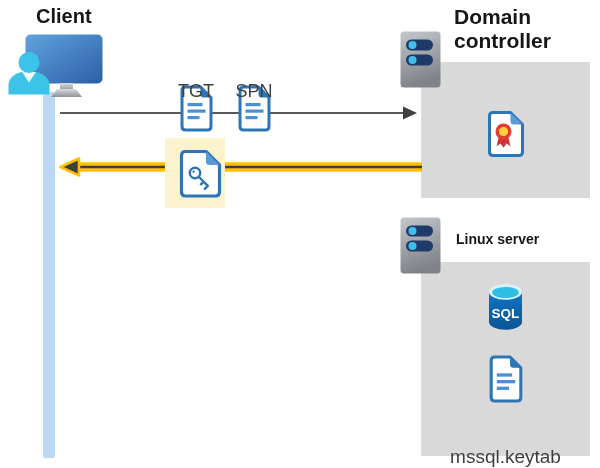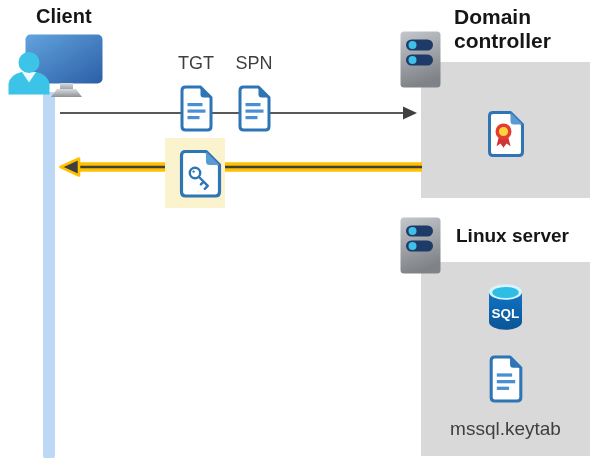--- a/index.html
+++ b/index.html
@@ -3,28 +3,28 @@
 <meta charset="utf-8">
 <style>
   html,body{margin:0;padding:0;background:#ffffff;}
   #canvas{
     position:relative;width:600px;height:468px;background:#ffffff;
     font-family:"Liberation Sans",sans-serif;overflow:hidden;
   }
   .abs{position:absolute;}
   .box{background:#d9d9d9;}
   .title{font-weight:bold;color:#161616;}
-  .sub{color:#3f3f3f;}
+  .sub{color:#3f3f3f;margin-top:28px;}
   #client-title{left:27px;top:5px;font-size:20px;margin-left:9px;}
   #lifeline{left:43px;top:92px;width:12px;height:366px;background:#bdd8f4;border-radius:2px;}
   #client-icon{left:8px;top:31px;}
   #dc-box{left:421px;top:62px;width:169px;height:136px;}
   #linux-box{left:421px;top:262px;width:169px;height:194px;}
   #dc-title{left:454px;top:5px;width:146px;font-size:21px;line-height:24px;}
-  #linux-title{left:456px;top:225px;width:144px;font-size:19px;}
+  #linux-title{left:456px;top:231px;width:144px;font-size:14px;}
   #dc-server-icon{left:400px;top:31px;}
   #linux-server-icon{left:400px;top:217px;}
   #request-arrow{left:60px;top:105px;}
   #reply-arrow{left:58px;top:156px;}
   #tgt-label{left:168px;top:53px;width:56px;text-align:center;font-size:18px;}
   #spn-label{left:226px;top:53px;width:56px;text-align:center;font-size:18px;}
   #tgt-doc{left:180px;top:85px;}
   #spn-doc{left:238px;top:85px;}
   #highlight-box{left:165px;top:138px;width:60px;height:70px;background:#fbf3cd;}
   #key-doc{left:179px;top:148px;}

